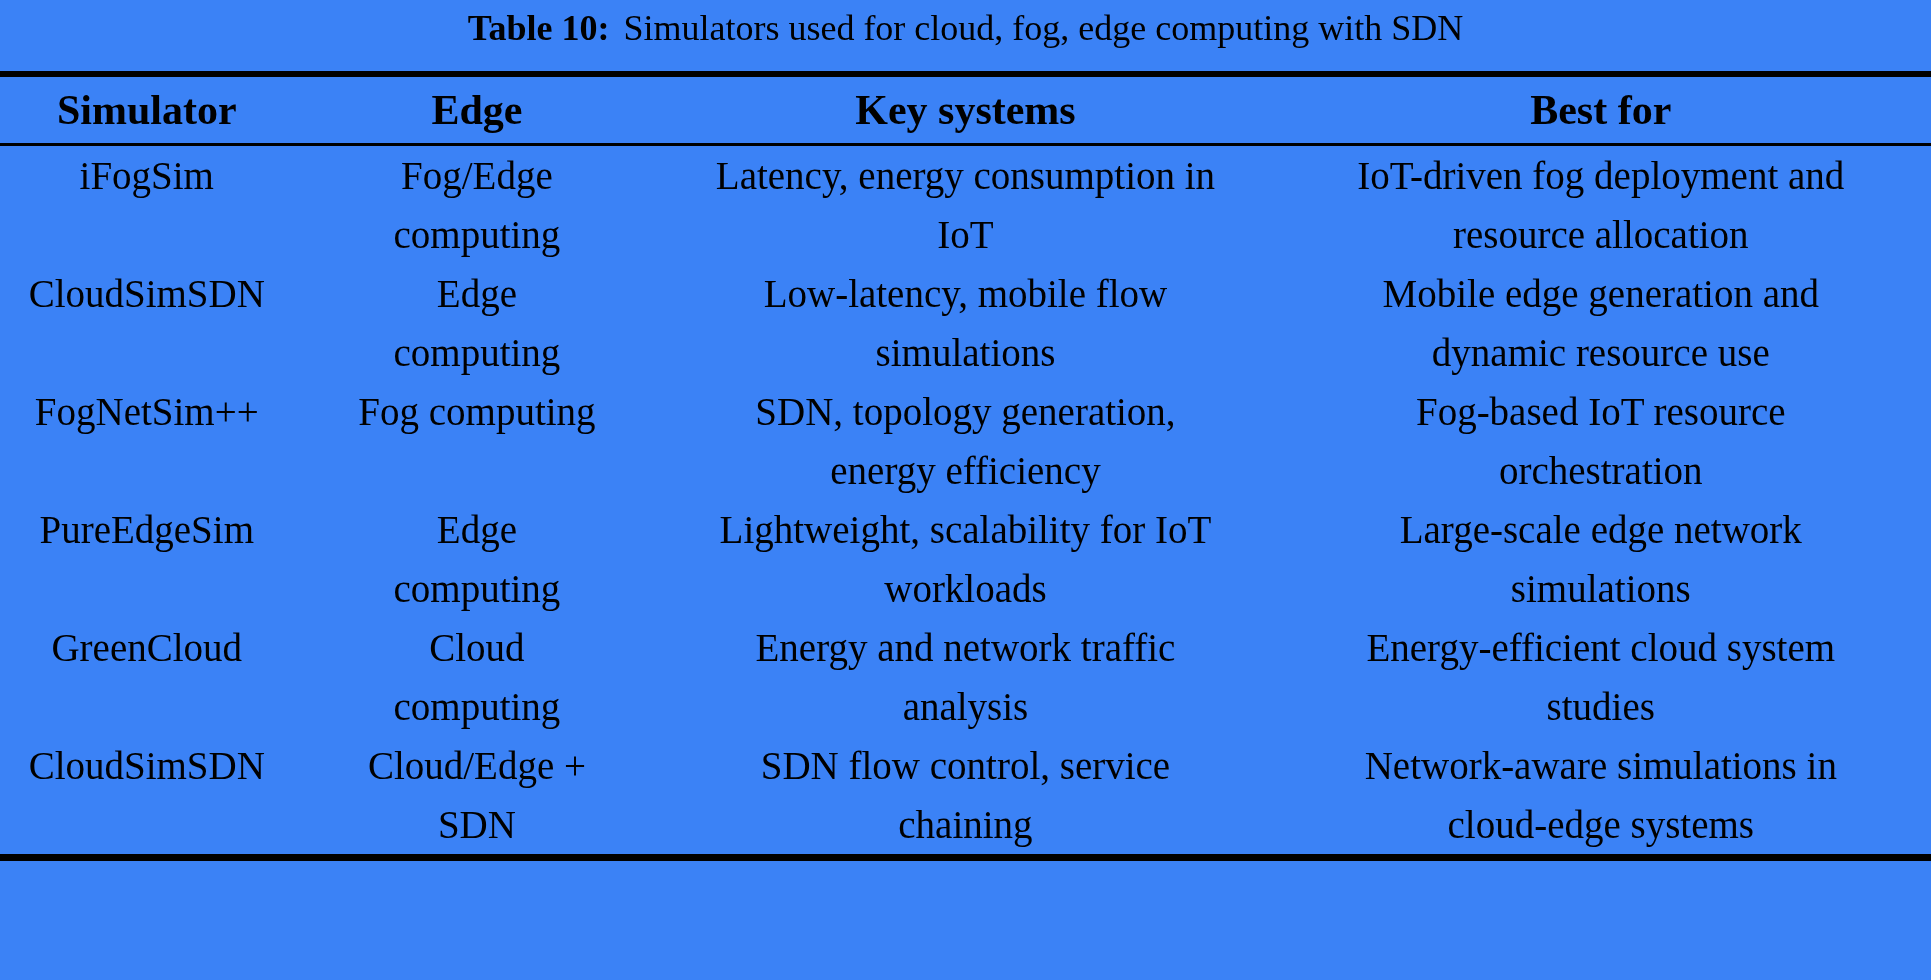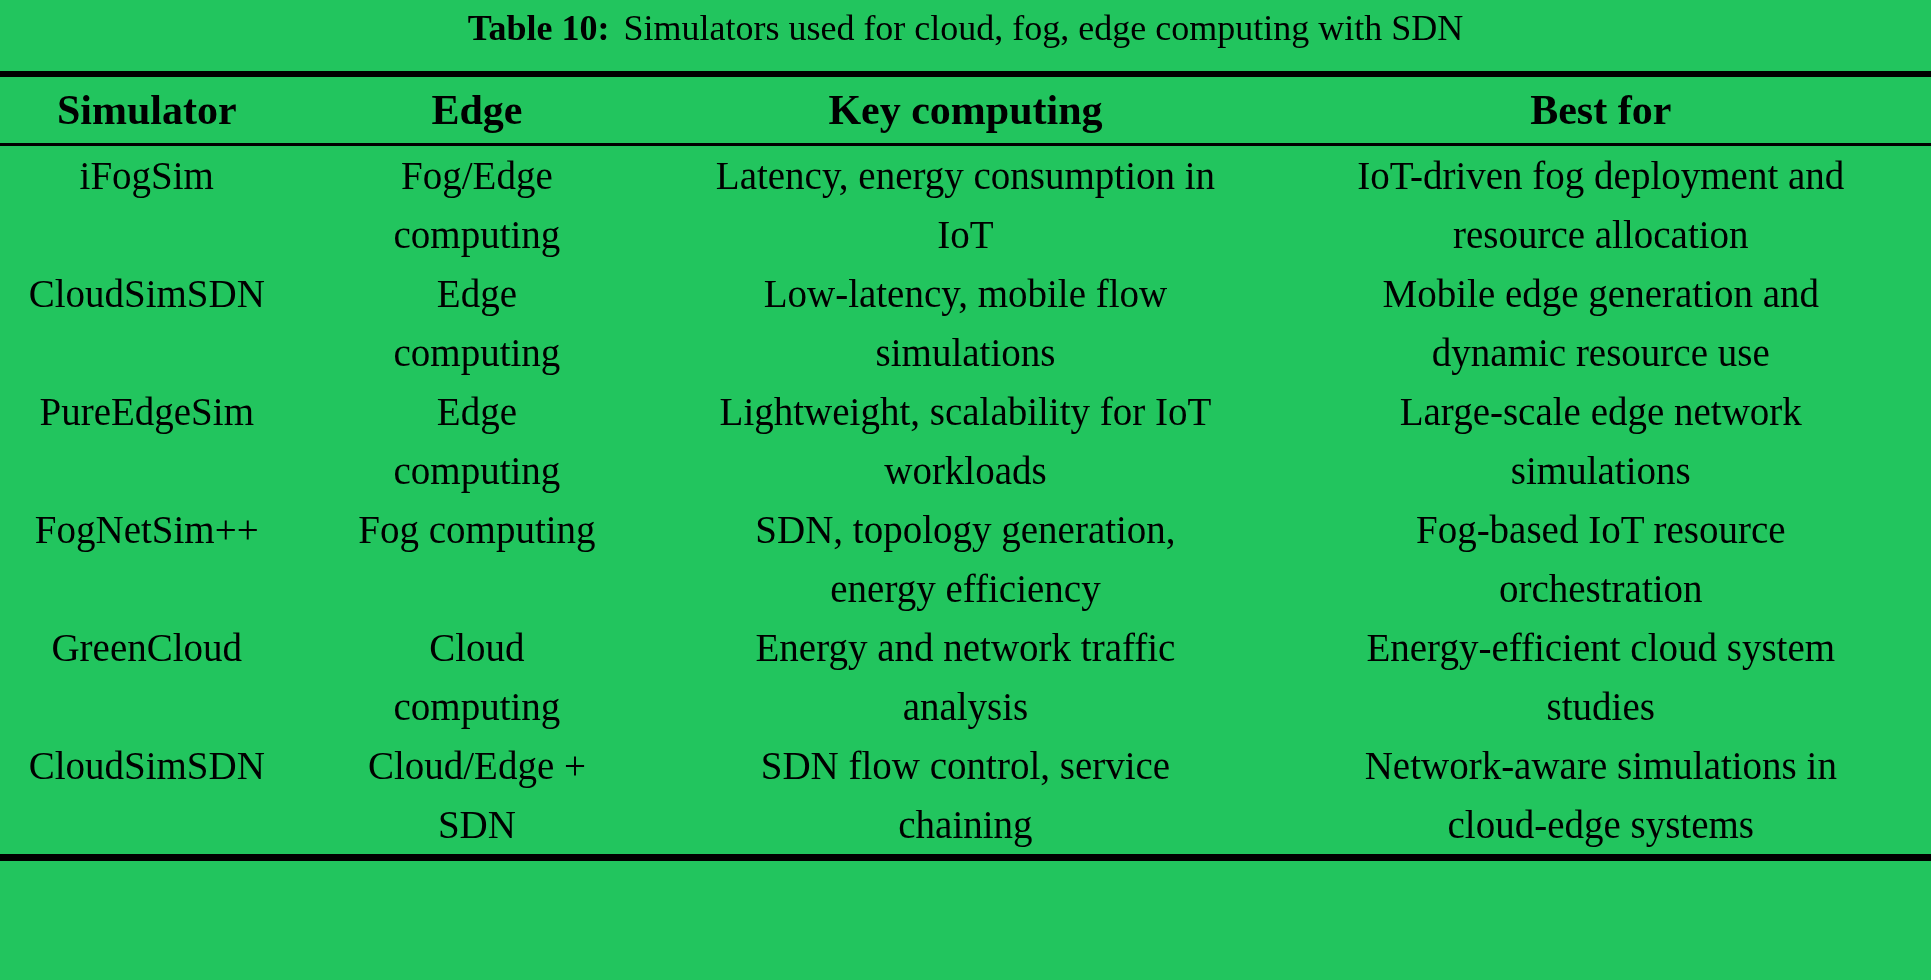--- a/index.html
+++ b/index.html
@@ -1,20 +1,20 @@
 <!DOCTYPE html>
 <html><head>
 <meta charset="utf-8">
 <style>
   html, body { margin: 0; padding: 0; background: #ffffff; }
   .page {
     position: relative;
     width: 1931px;
     height: 980px;
-    background: #22c55e;
+    background: #3b82f6;
     color: #000000;
     font-family: "Liberation Serif", "DejaVu Serif", serif;
     overflow: hidden;
   }
   .caption {
     padding-top: 5px;
     text-align: center;
     font-size: 36px;
     line-height: 46px;
     white-space: nowrap;
@@ -66,21 +66,21 @@
     <colgroup>
       <col class="c1">
         <col class="c2">
         <col class="c3">
         <col class="c4">
     </colgroup>
     <thead>
       <tr>
         <th>Simulator</th>
         <th>Edge</th>
-        <th>Key computing</th>
+        <th>Key systems</th>
         <th>Best for</th>
       </tr>
     </thead>
     <tbody>
       <tr>
         <td>iFogSim</td>
         <td>Fog/Edge
 computing</td>
         <td>Latency, energy consumption in
 IoT</td>
@@ -90,35 +90,35 @@
       <tr>
         <td>CloudSimSDN</td>
         <td>Edge
 computing</td>
         <td>Low-latency, mobile flow
 simulations</td>
         <td>Mobile edge generation and
 dynamic resource use</td>
       </tr>
       <tr>
+        <td>FogNetSim++</td>
+        <td>Fog computing</td>
+        <td>SDN, topology generation,
+energy efficiency</td>
+        <td>Fog-based IoT resource
+orchestration</td>
+      </tr>
+      <tr>
         <td>PureEdgeSim</td>
         <td>Edge
 computing</td>
         <td>Lightweight, scalability for IoT
 workloads</td>
         <td>Large-scale edge network
 simulations</td>
-      </tr>
-      <tr>
-        <td>FogNetSim++</td>
-        <td>Fog computing</td>
-        <td>SDN, topology generation,
-energy efficiency</td>
-        <td>Fog-based IoT resource
-orchestration</td>
       </tr>
       <tr>
         <td>GreenCloud</td>
         <td>Cloud
 computing</td>
         <td>Energy and network traffic
 analysis</td>
         <td>Energy-efficient cloud system
 studies</td>
       </tr>

